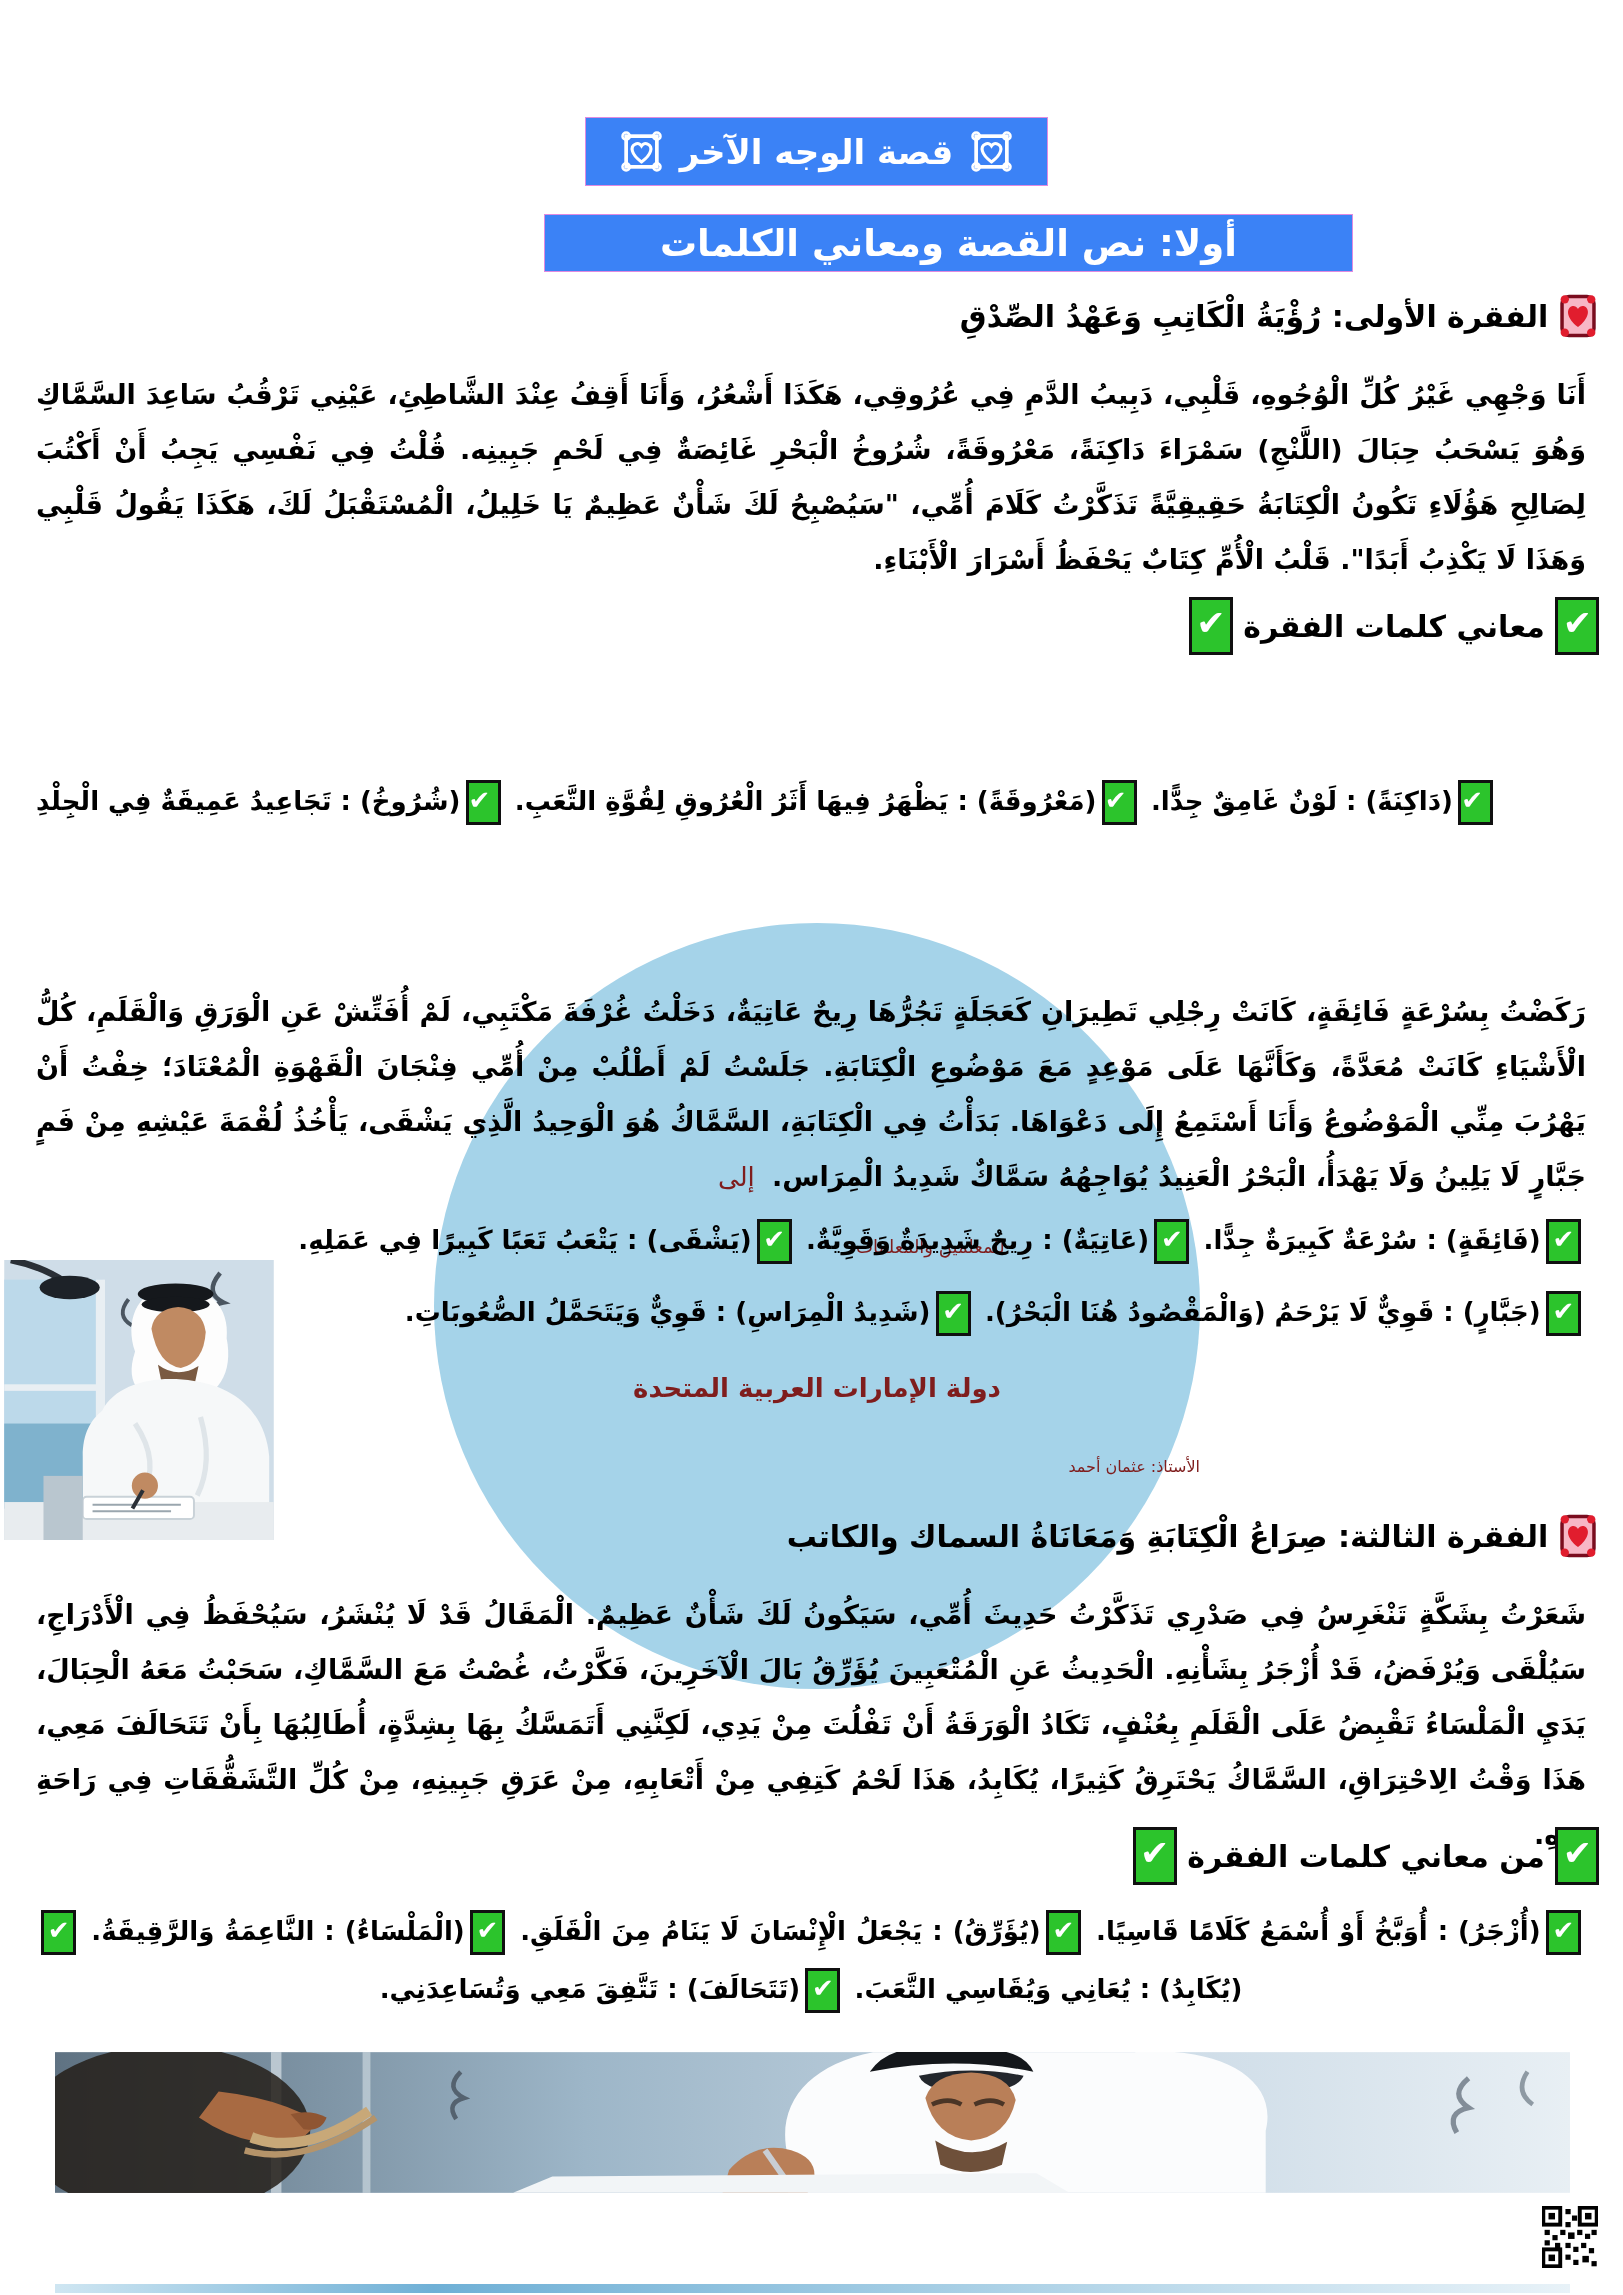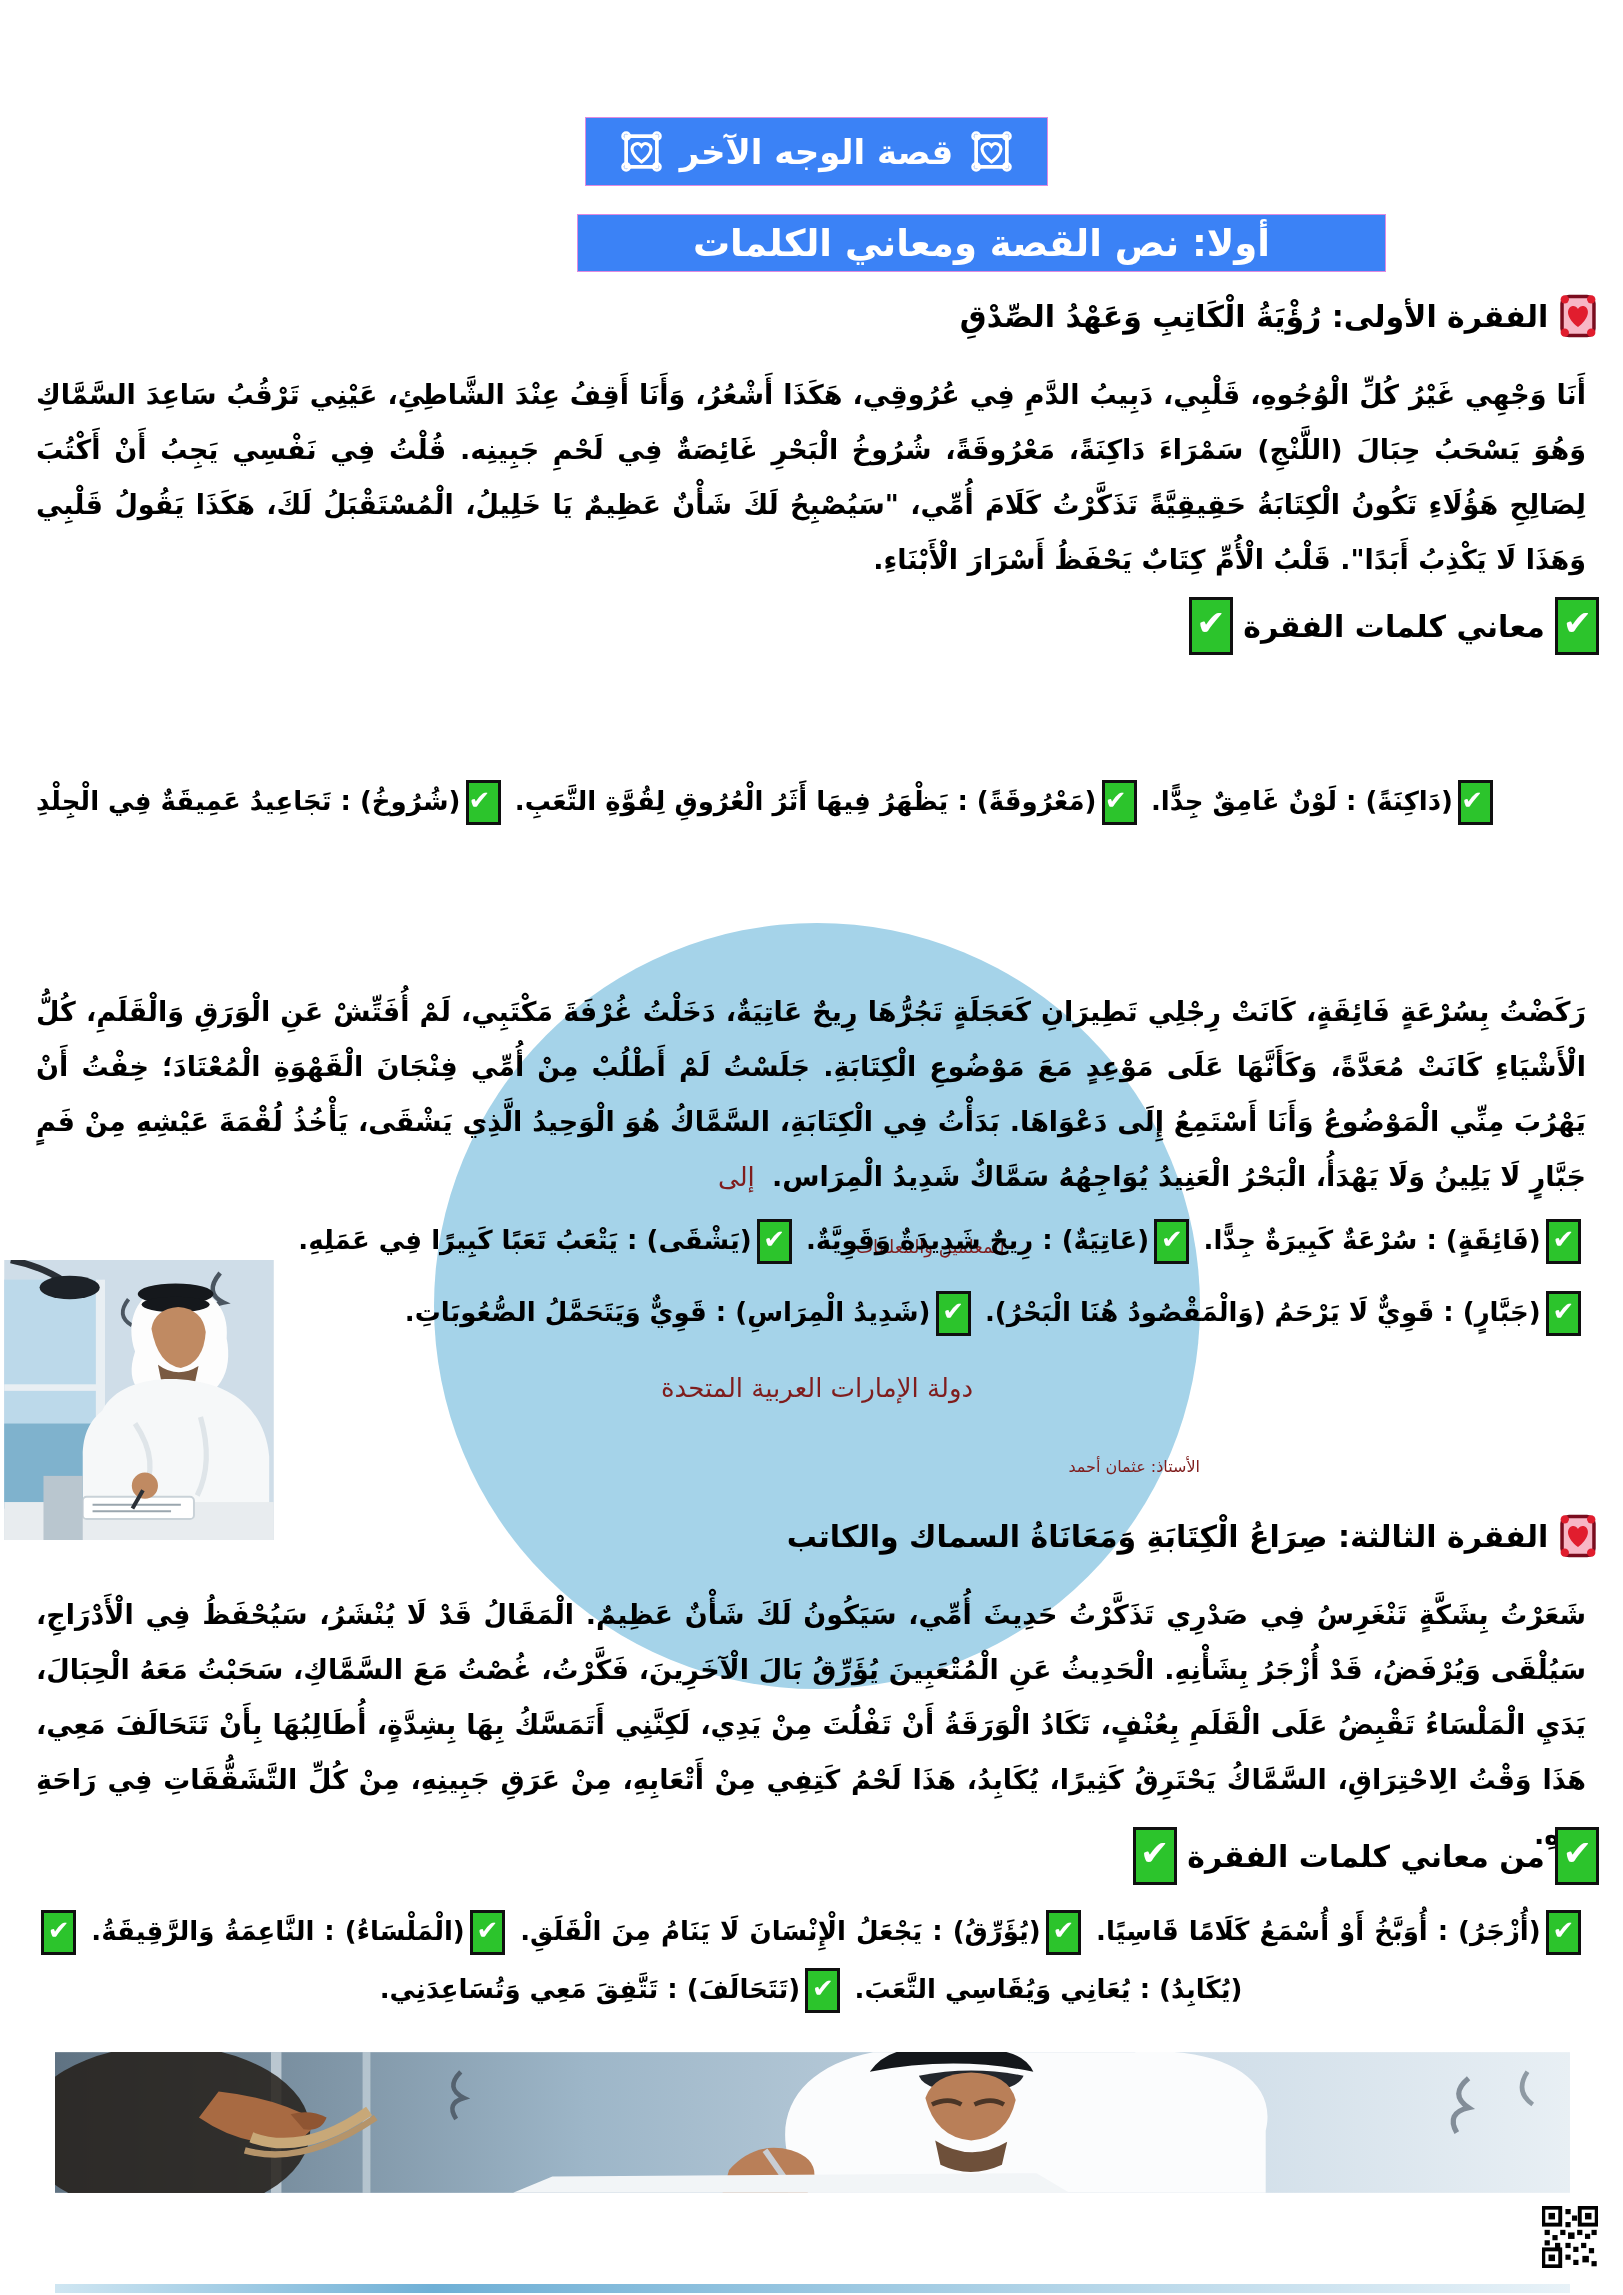--- a/index.html
+++ b/index.html
@@ -7,21 +7,21 @@
     position:relative;width:1624px;height:2295px;background:#fff;
     font-family:"DejaVu Sans",sans-serif;direction:rtl;overflow:hidden;color:#000;
   }
   
   .banner{
     position:absolute;background:#3b82f6;color:#fff;font-weight:bold;
     display:flex;align-items:center;justify-content:center;gap:17px;
     border:1.3px solid #e08ae0;
   }
   #b-title{left:586px;top:117px;width:461px;height:67px;font-size:34px;}
-  #b-sub{left:545px;top:214px;width:807px;height:56px;font-size:37px;margin-left:33px;}
+  #b-sub{left:545px;top:214px;width:807px;height:56px;font-size:37px;}
   .frame-icon svg{display:block;}
   
   .sec-head{
     position:absolute;right:23.6px;display:flex;align-items:center;gap:9.2px;
     font-size:30px;font-weight:bold;z-index:3;
   }
   #s1h{top:291px;} #s2h{top:915px;} #s3h{top:1511px;}
   
   .para{
     position:absolute;left:37px;right:37px;margin:0;
@@ -55,21 +55,21 @@
     border:3.9px solid #101010;color:#fff;font-size:35px;line-height:47px;
     text-align:center;vertical-align:middle;font-weight:bold;
   }
   
   #circle{
     position:absolute;left:435px;top:923px;width:766px;height:766px;
     border-radius:50%;background:#a5d3e9;z-index:1;
   }
   .wm{position:absolute;color:#7f1d1d;font-weight:normal;z-index:2;margin:0;}
   #wm1{top:1236px;left:857px;font-size:18px;}
-  #wm2{top:1373px;left:435px;width:766px;text-align:center;font-size:26px;}
+  #wm2{top:1373px;left:435px;width:766px;text-align:center;font-size:26px;font-weight:bold;}
   #wm3{top:1457px;left:435px;width:766px;text-align:right;font-size:16px;}
   #wm4{top:1162px;left:719px;font-size:26px;}
   
   #photo-left{position:absolute;left:5.2px;top:1260px;width:270px;height:280px;z-index:2;}
   #photo-bottom{position:absolute;left:56px;top:2052px;width:1515px;height:141px;z-index:2;}
   #qr{position:absolute;left:1543px;top:2206px;width:56px;height:62px;z-index:2;}
   #strip{
     position:absolute;left:56px;top:2284px;width:1515px;height:8.5px;z-index:2;
     background:linear-gradient(90deg,#cfe6f2,#6fb0d6 25%,#a8cfe5 60%,#e8f2f8);
   }

